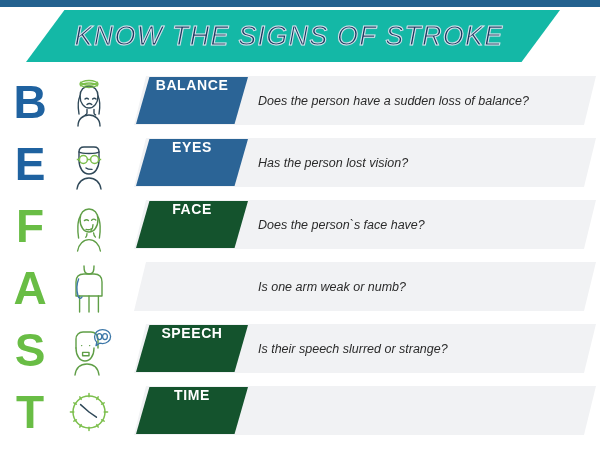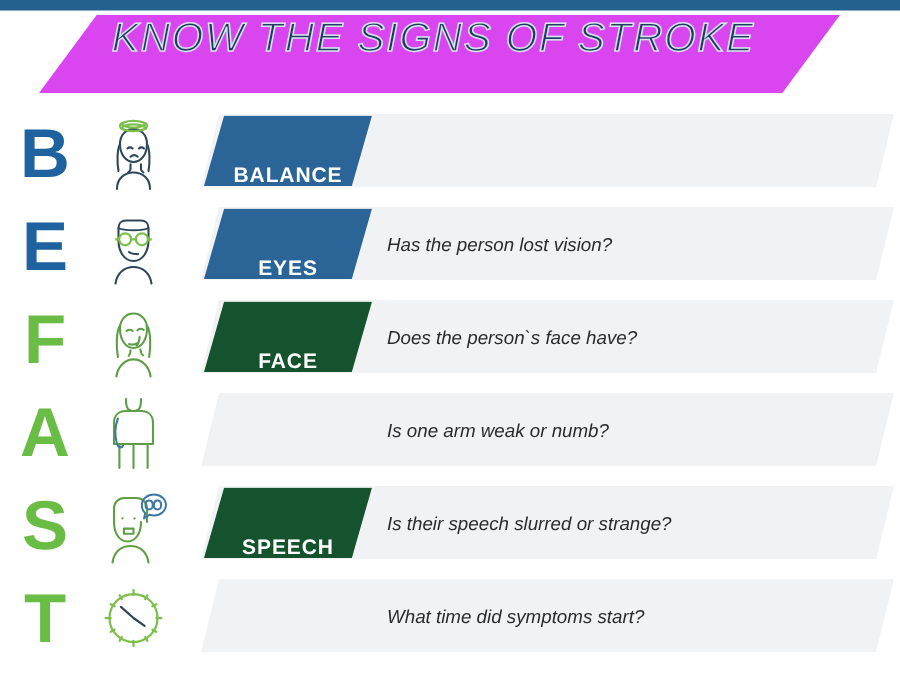--- a/index.html
+++ b/index.html
@@ -13,24 +13,24 @@
 
   
   .top-strip{
     position:absolute;left:0;top:0;width:600px;height:7px;
     background:#23618f;
   }
 
   
   .header-banner{
     position:absolute;left:26px;top:10px;width:534px;height:52px;
-    background:#d946ef;
+    background:#14b8a6;
     -webkit-clip-path:polygon(7.2% 0,100% 0,92.8% 100%,0 100%);
     clip-path:polygon(7.2% 0,100% 0,92.8% 100%,0 100%);
-    display:flex;align-items:flex-start;justify-content:center;
+    display:flex;align-items:center;justify-content:center;
   }
   .header-title{
     font-size:27px;letter-spacing:1.2px;
     font-style:italic;font-weight:400;
     color:#1c3b61;
     -webkit-text-stroke:1px #d7e2ec;
     text-shadow:0 0 1px rgba(215,226,236,.9);
     white-space:nowrap;
     transform:translateX(-4px);
   }
@@ -63,21 +63,21 @@
     position:absolute;left:58px;top:1px;width:62px;height:58px;
     display:flex;align-items:center;justify-content:center;
   }
   .icon-cell svg{display:block;}
 
   
   .label-tag{
     position:absolute;left:136px;top:5px;width:112px;height:47px;
     -webkit-clip-path:polygon(12% 0,100% 0,88% 100%,0 100%);
     clip-path:polygon(12% 0,100% 0,88% 100%,0 100%);
-    display:flex;align-items:flex-end;justify-content:center;
+    display:flex;align-items:flex-start;justify-content:center;
   }
   .label-tag.blue{background:#2b6496;}
   .label-tag.green{background:#14532d;}
   .label-text{
     color:#ffffff;font-size:14px;font-weight:bold;letter-spacing:.6px;
     white-space:nowrap;
   }
 
   
   .question{
@@ -116,20 +116,21 @@
           <g fill="none" stroke="#7cbf4c" stroke-width="1.5" stroke-linecap="round">
             <ellipse cx="23" cy="8" rx="9" ry="3.4"></ellipse>
             <path d="M14.6 6.4C18 10 28 10 31.4 6.4"></path>
             <path d="M14.6 9.6C18 6 28 6 31.4 9.6"></path>
           </g>
         </svg>
       </div>
       <div class="label-tag blue">
         <span class="label-text">BALANCE</span>
       </div>
+      <div class="question">Does the person have a sudden loss of balance?</div>
     </div>
 
     <div class="row">
       <div class="band"></div>
       <div class="letter blue">E</div>
       <div class="icon-cell">
         <svg width="46" height="52" viewBox="0 0 46 52">
           <g fill="none" stroke="#2f4858" stroke-width="1.4" stroke-linecap="round" stroke-linejoin="round">
             <path d="M13 22V14c0-3 2-5 5-5h10c3 0 5 2 5 5v8"></path>
             <path d="M13 22c0 8 4 14 10 14s10-6 10-14"></path>
@@ -224,17 +225,19 @@
           <g fill="none" stroke="#7cbf4c" stroke-width="1.5" stroke-linecap="round">
             <circle cx="24" cy="24" r="16"></circle>
             <path d="M24 5.4v3.4M24 39.2v3.4M42.6 24h-3.4M8.8 24H5.4"></path>
             <path d="M33.2 8.8l-1.4 2.6M16.2 36.6l-1.4 2.6M39.2 33.2l-2.6-1.4M11.4 16.2L8.8 14.8M39.2 14.8l-2.6 1.4M11.4 31.8l-2.6 1.4M33.2 39.2l-1.4-2.6M16.2 11.4l-1.4-2.6"></path>
           </g>
           <g fill="none" stroke="#2f4858" stroke-width="1.5" stroke-linecap="round">
             <path d="M24 24L15.6 16.6M24 24l7.4 5.2"></path>
           </g>
         </svg>
       </div>
-      <div class="question">What time did symptoms start?</div>
+      <div class="label-tag green">
+        <span class="label-text">TIME</span>
+      </div>
     </div>
 
   </div>
 </div>
 
 </body></html>

